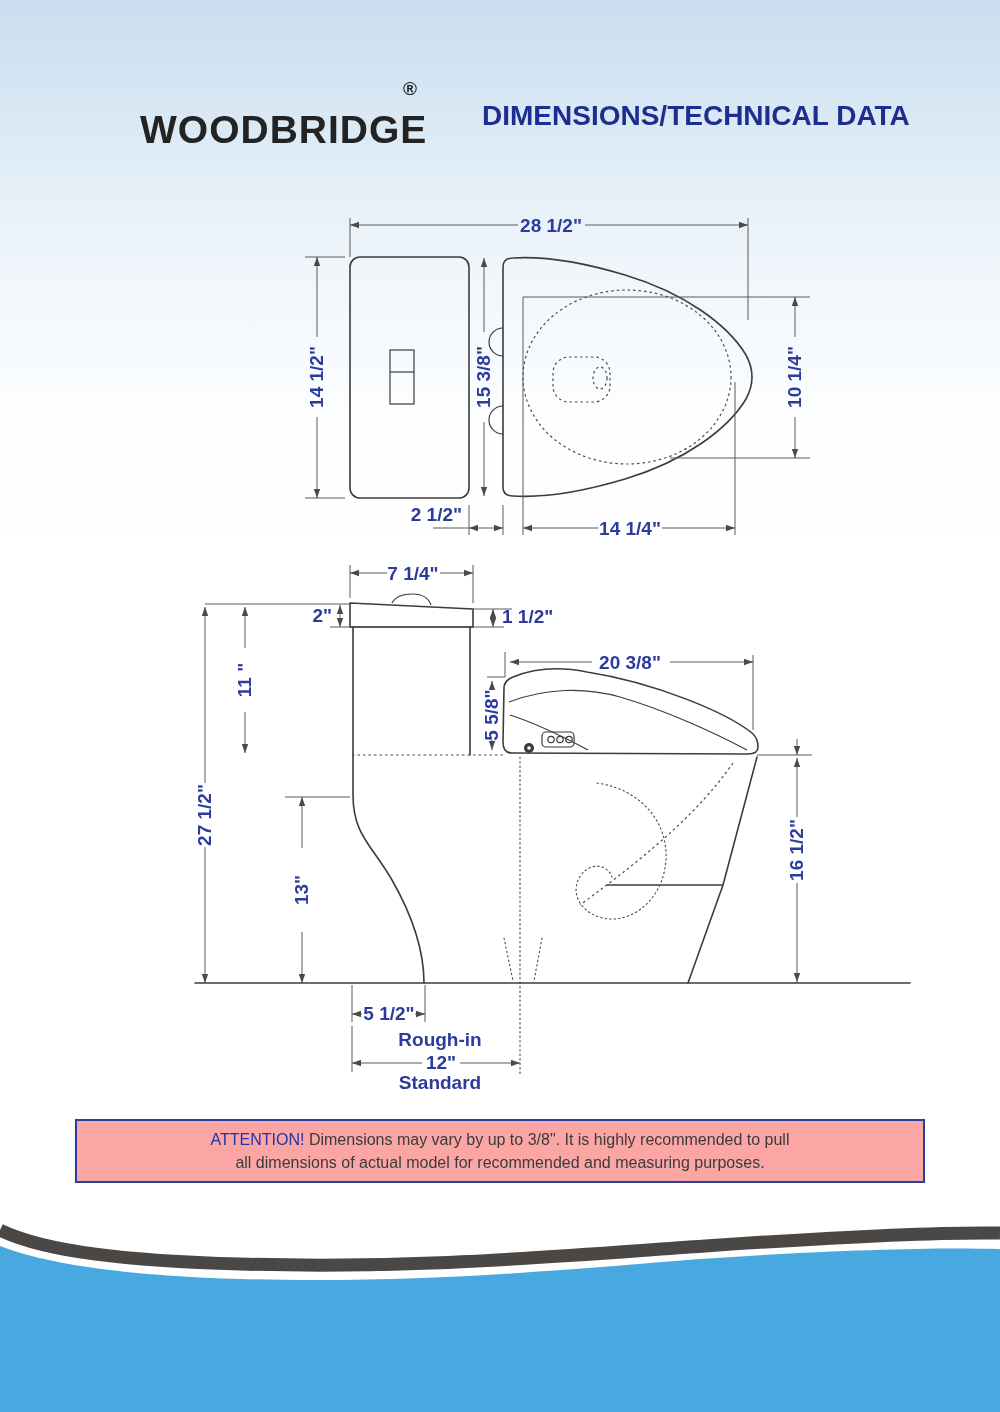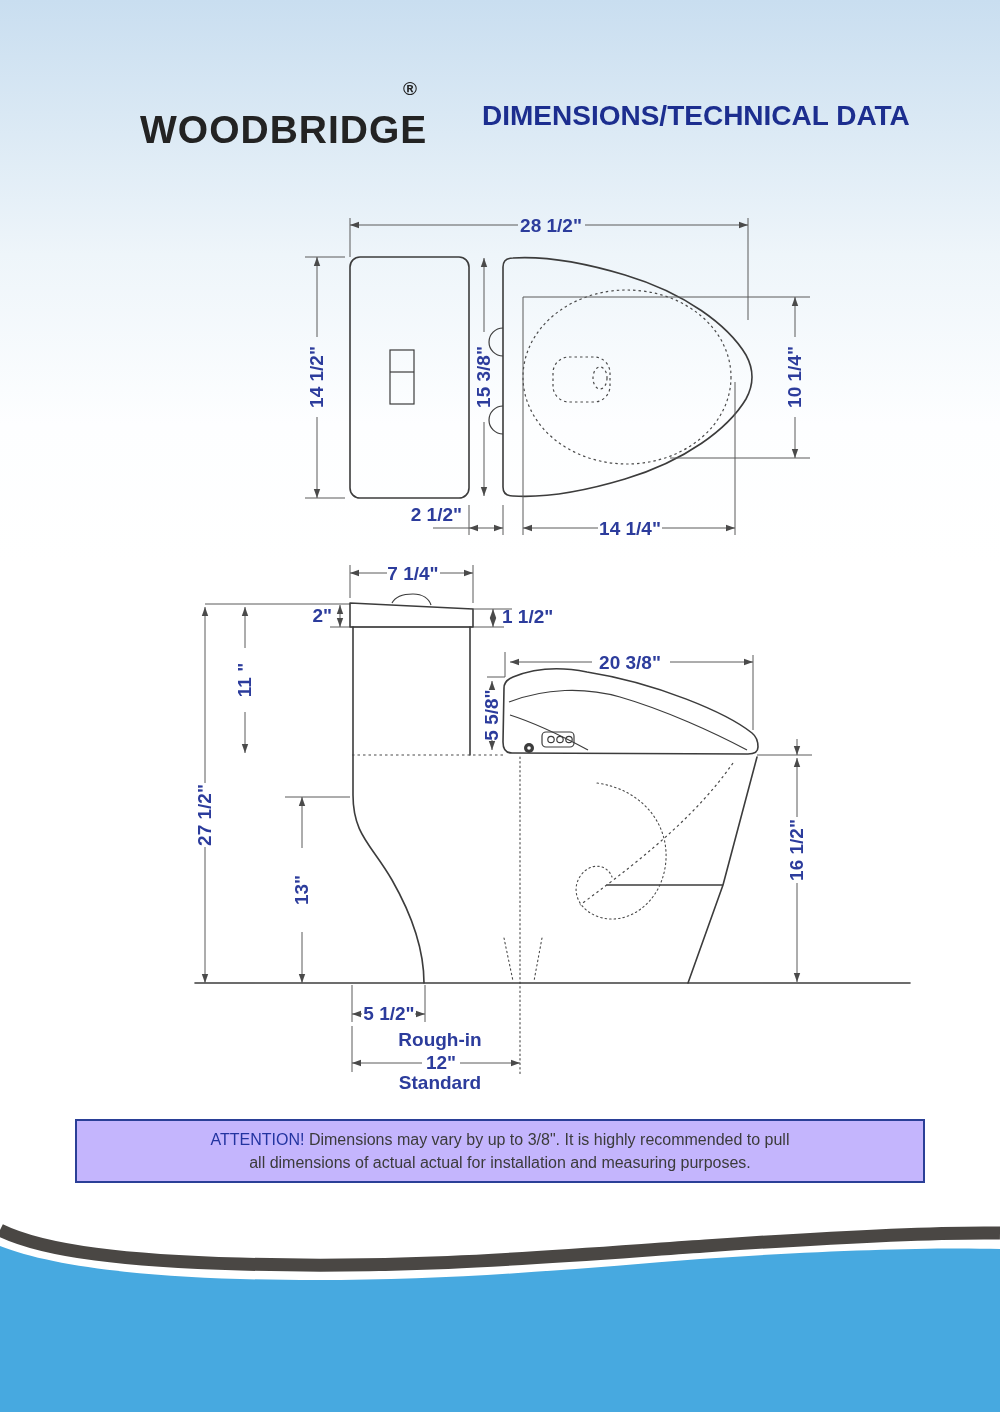--- a/index.html
+++ b/index.html
@@ -5,21 +5,21 @@
   html,body{margin:0;padding:0;}
   body{width:1000px;height:1412px;position:relative;overflow:hidden;
        font-family:"Liberation Sans",sans-serif;
        background:linear-gradient(180deg,#c9def0 0%,#d9e8f4 8%,#eef5fa 18%,#fdfeff 30%,#ffffff 40%);}
   .hdr-brand{position:absolute;left:140px;top:108px;font-size:39px;font-weight:bold;
              color:#232323;letter-spacing:1px;white-space:nowrap;}
   .hdr-reg{position:absolute;left:403px;top:78px;font-size:19px;font-weight:bold;color:#232323;}
   .hdr-title{position:absolute;left:482px;top:100px;font-size:28px;font-weight:bold;
              color:#1c2e8f;letter-spacing:0px;white-space:nowrap;}
   .drawing{position:absolute;left:0;top:190px;}
-  .attn{position:absolute;left:75px;top:1119px;width:846px;height:60px;background:#c4b5fd;
+  .attn{position:absolute;left:75px;top:1119px;width:846px;height:60px;background:#fca5a5;
         border:2px solid #2a3f97;text-align:center;font-size:16px;color:#3b3b3b;
         display:flex;flex-direction:column;justify-content:center;line-height:23px;}
   .attn b{color:#2334a0;font-weight:normal;}
   .wave{position:absolute;left:0;bottom:0;}
   svg text{fill:#2c3c9c;font-family:"Liberation Sans",sans-serif;font-size:19px;font-weight:bold;}
   .obj{stroke:#3c3c3c;stroke-width:1.6;fill:none;stroke-linecap:round;stroke-linejoin:round;}
   .obj2{stroke:#3c3c3c;stroke-width:1.2;fill:none;}
   .dim{stroke:#5a5a5a;stroke-width:1;fill:none;}
   .dsh{stroke:#4a4a4a;stroke-width:1.2;fill:none;stroke-dasharray:2.5 3;}
   .dot{stroke:#4a4a4a;stroke-width:1.1;fill:none;stroke-dasharray:1.5 3;stroke-linecap:round;}
@@ -177,19 +177,19 @@
     <polygon class="arr" points="352,873 361,869.8 361,876.2"></polygon>
       <polygon class="arr" points="520,873 511,869.8 511,876.2"></polygon>
     <text x="440" y="856" text-anchor="middle">Rough-in</text>
     <text x="441" y="879" text-anchor="middle">12"</text>
     <text x="440" y="899" text-anchor="middle">Standard</text>
   </g>
 </svg>
 
 <div class="attn">
   <div><b>ATTENTION!</b>&nbsp;<span>Dimensions may vary by up to 3/8". It is highly recommended to pull</span></div>
-  <div>all dimensions of actual actual for installation and measuring purposes.</div>
+  <div>all dimensions of actual model for recommended and measuring purposes.</div>
 </div>
 
 <svg class="wave" width="1000" height="212" viewBox="0 0 1000 212">
   <path d="M0,46 C45,64 130,76 240,79 C420,84 560,70 700,59 C830,50 935,47 1000,49 L1000,212 L0,212 Z" fill="#47a9e0"></path>
   <path d="M0,30 C45,52 130,61 240,64 C415,69 545,57 705,46 C835,37 935,32 1000,33" stroke="#4a4744" stroke-width="13" fill="none"></path>
 </svg>
 
 </body></html>

